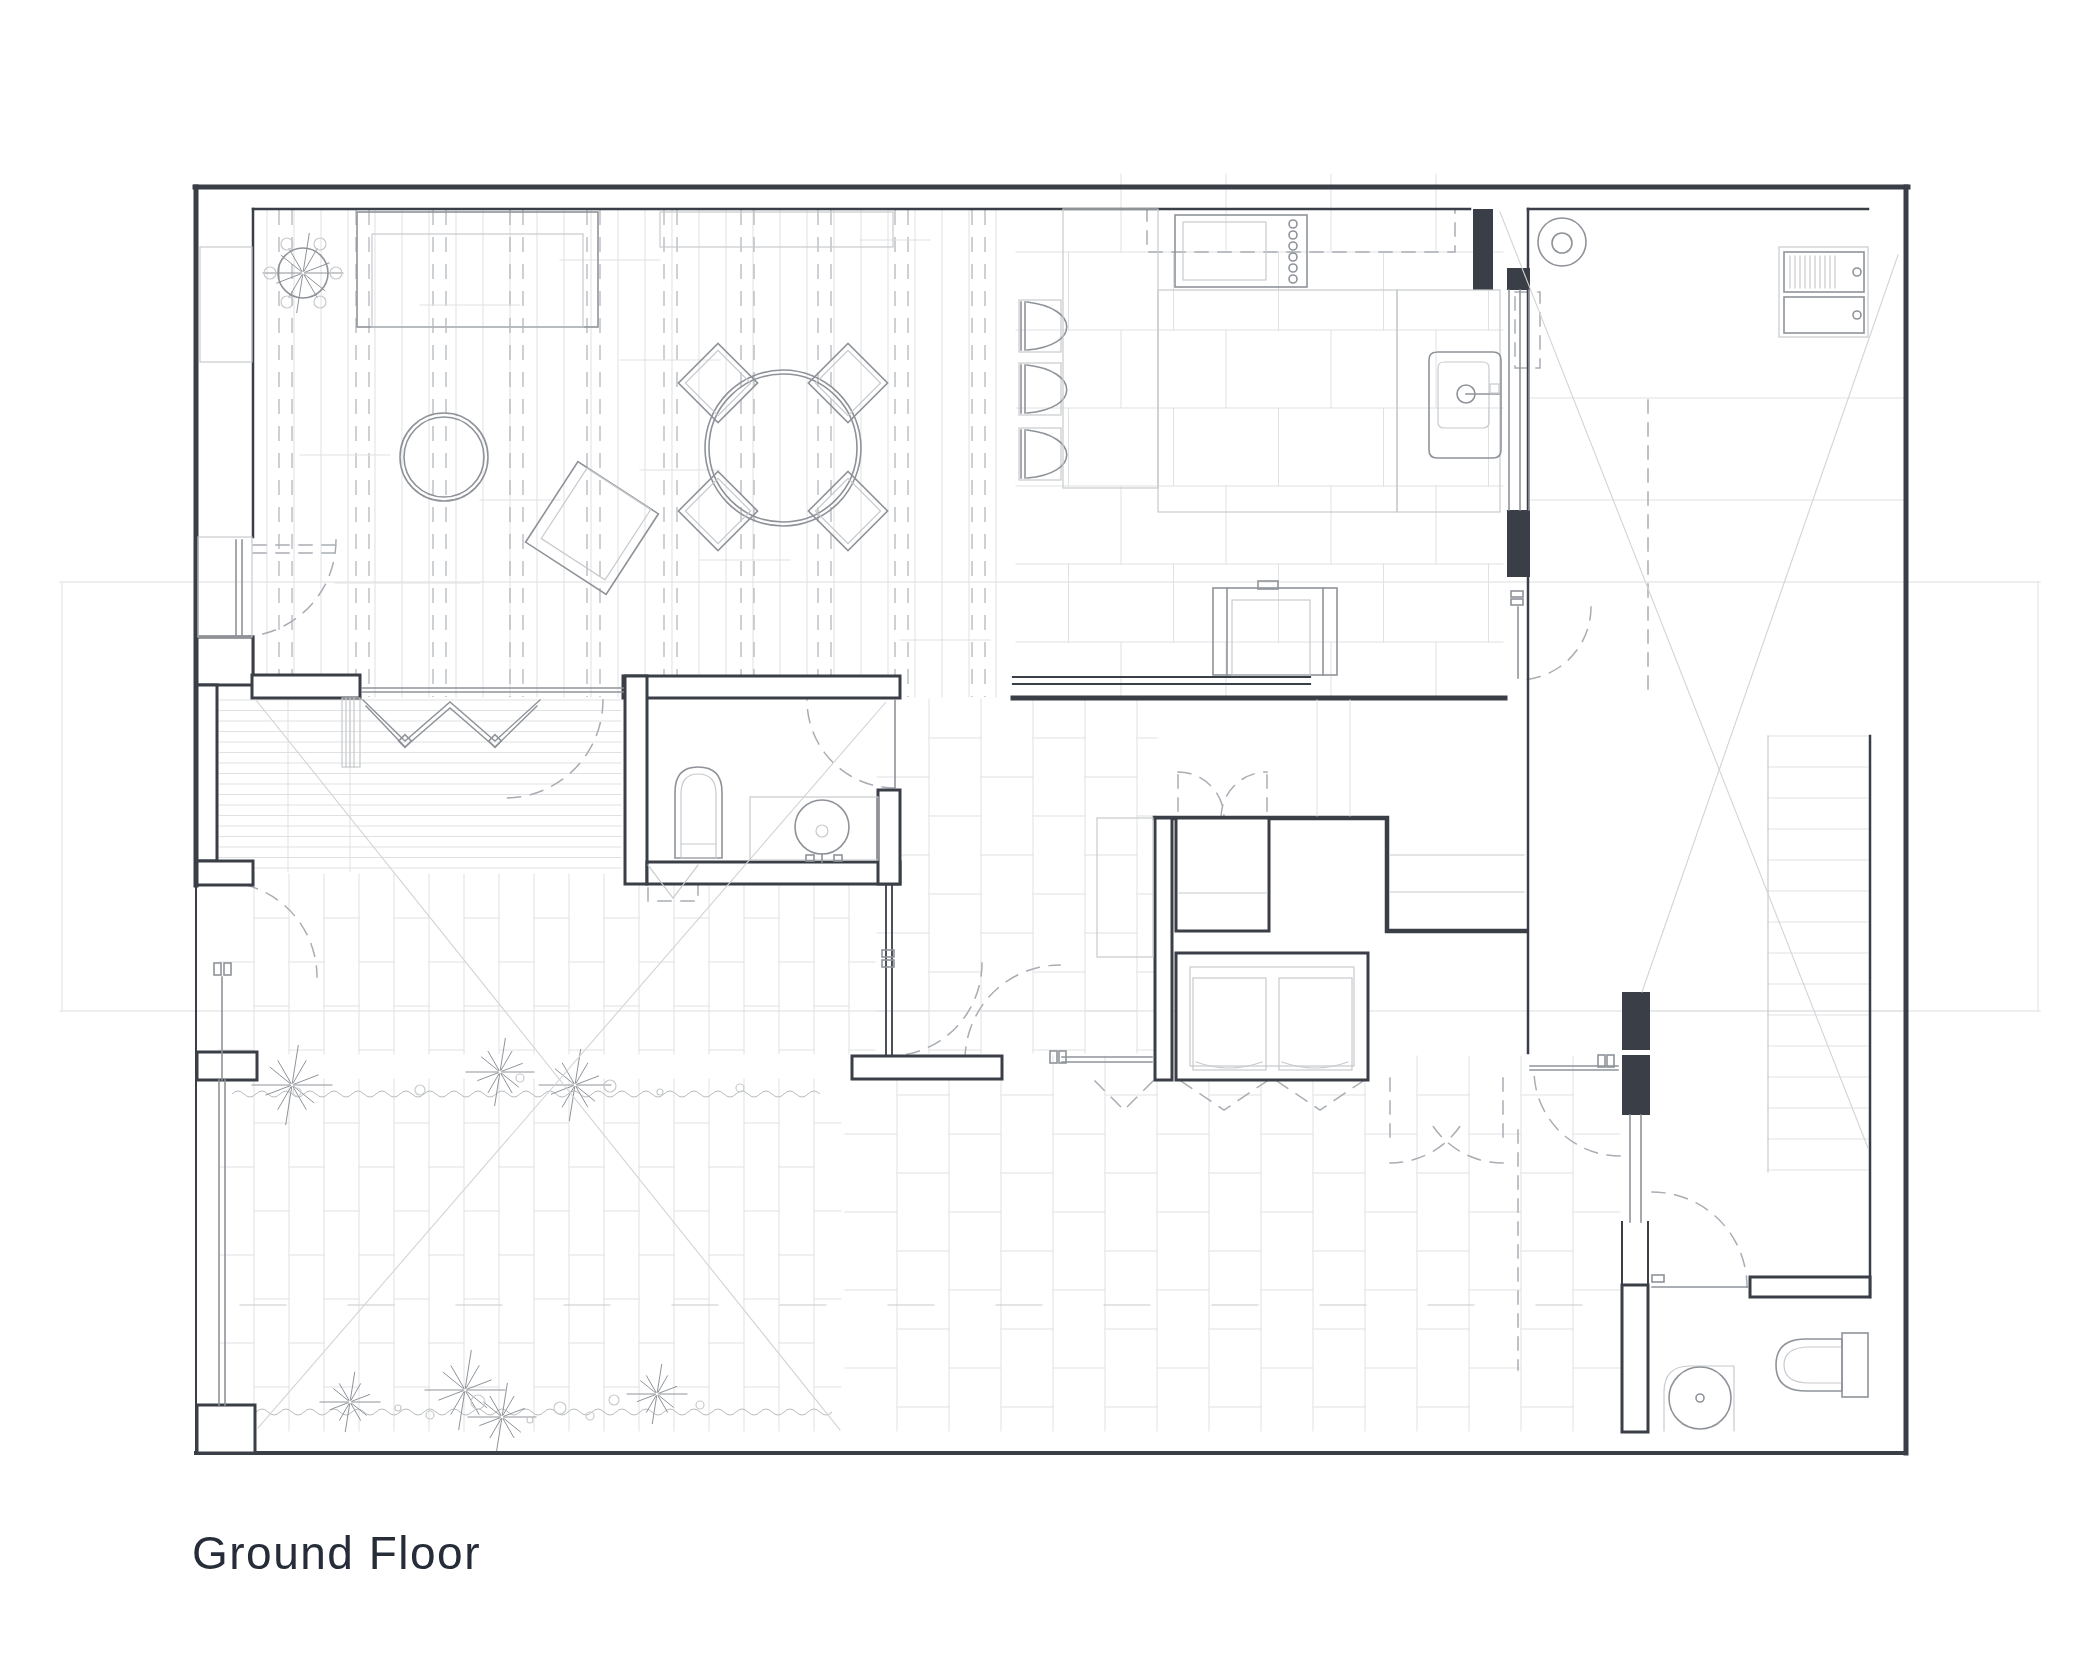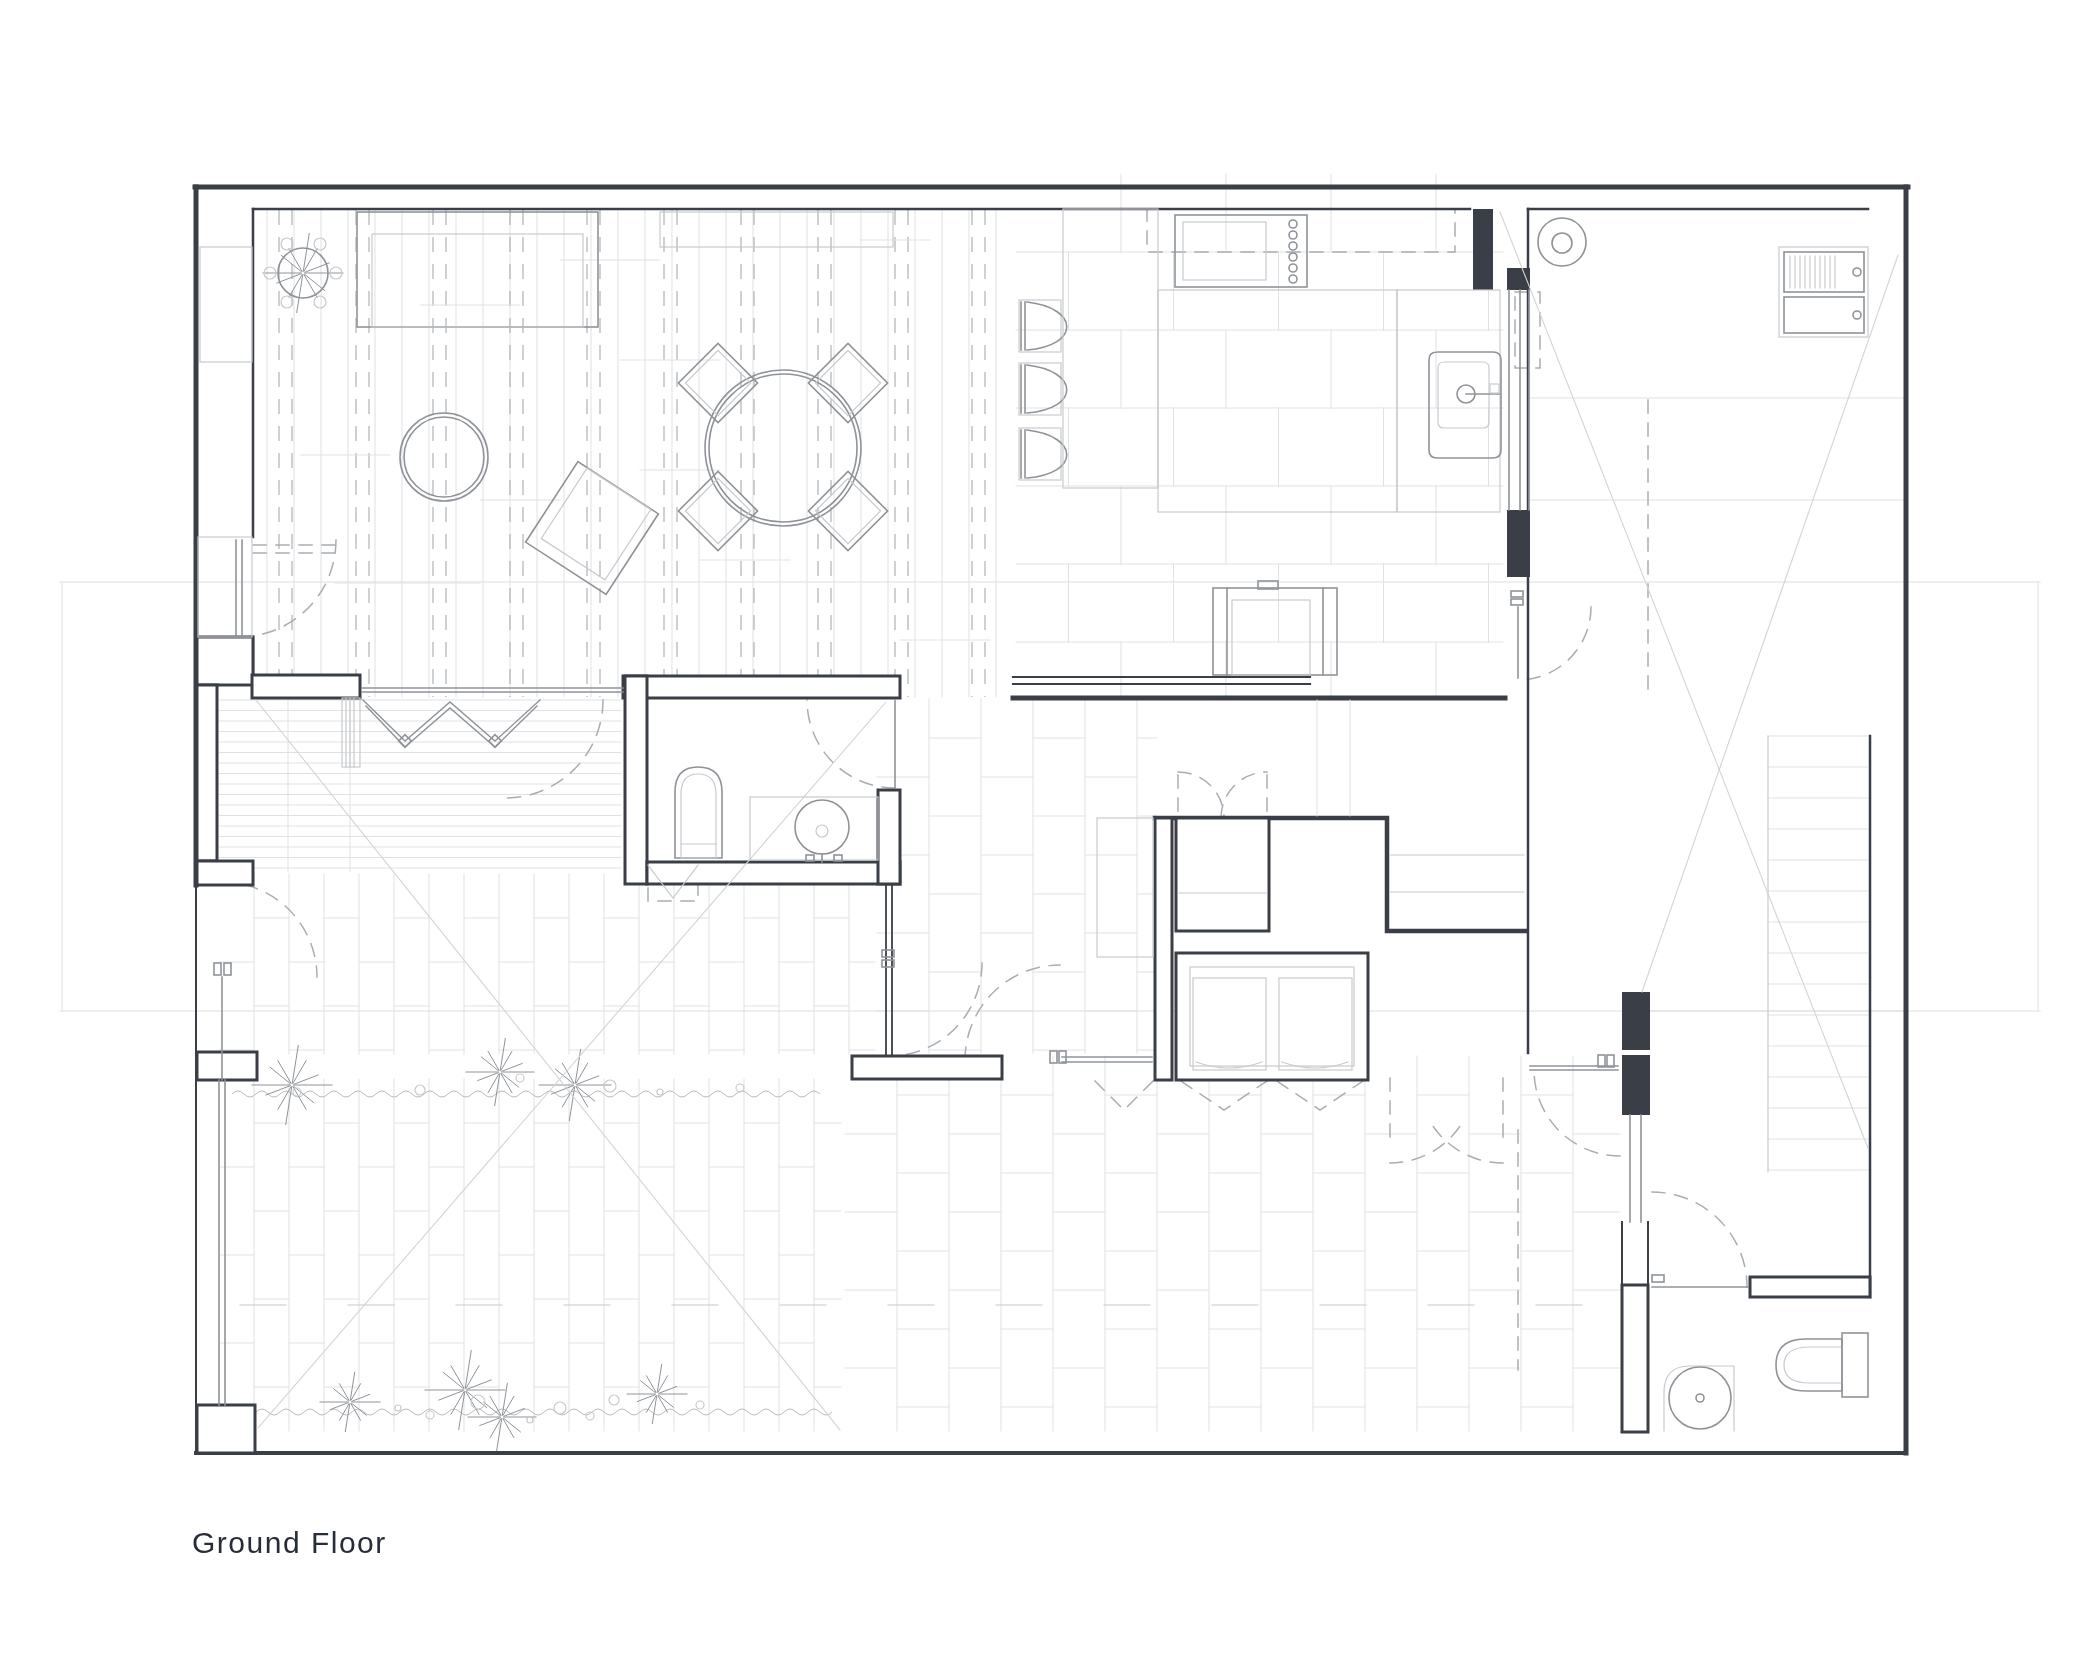--- a/index.html
+++ b/index.html
@@ -1,19 +1,19 @@
 <!DOCTYPE html>
 <html><head>
 <meta charset="utf-8">
 <style>
   html,body{margin:0;padding:0;background:#ffffff;}
   #stage{position:relative;width:2100px;height:1680px;background:#ffffff;overflow:hidden;
          font-family:"Liberation Sans", sans-serif;}
   #plan-svg{position:absolute;left:0;top:0;}
-  .title{position:absolute;left:192px;top:1526px;font-size:30px;letter-spacing:1.5px;
+  .title{position:absolute;left:192px;top:1526px;font-size:46px;letter-spacing:1.5px;
          color:#262c38;font-weight:400;}
 </style>
 </head>
 <body>
 
 <div id="stage">
   <svg id="plan-svg" width="2100" height="1680" viewBox="0 0 2100 1680">
     <g id="gGhost">
         <line x1="60" y1="582" x2="2040" y2="582" fill="none" stroke="#e8e9ea" stroke-width="1.4" stroke-linecap="square"></line>
         <line x1="60" y1="1011" x2="2040" y2="1011" fill="none" stroke="#e8e9ea" stroke-width="1.4" stroke-linecap="square"></line>

